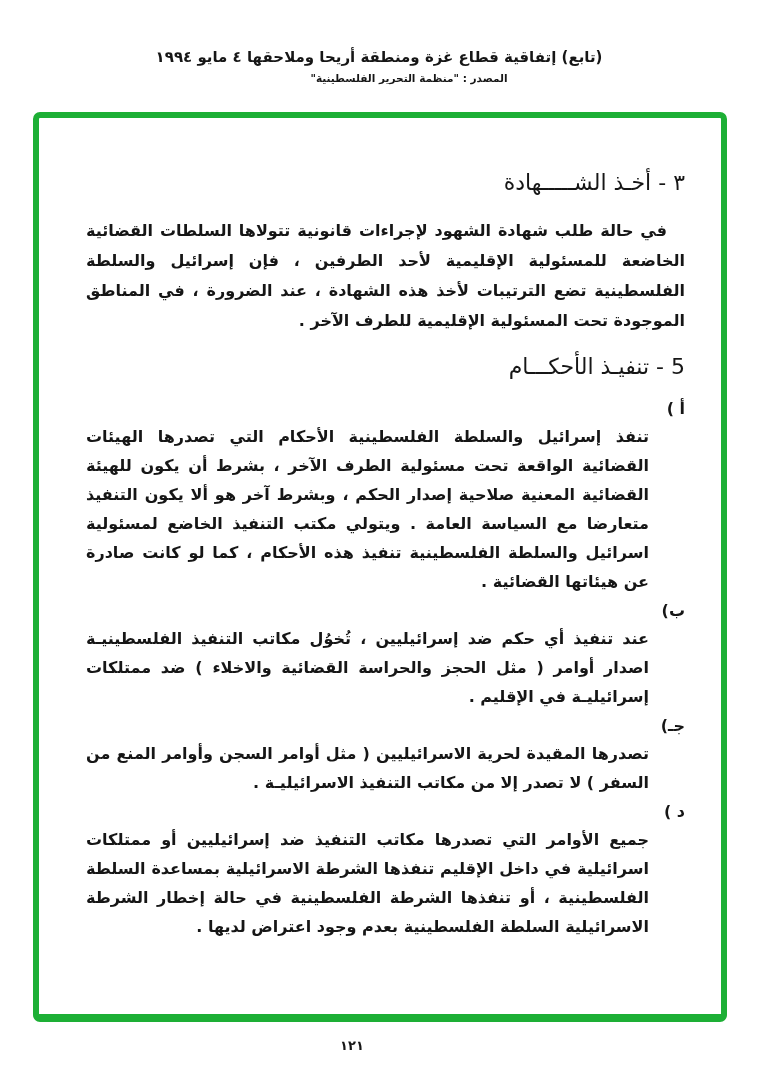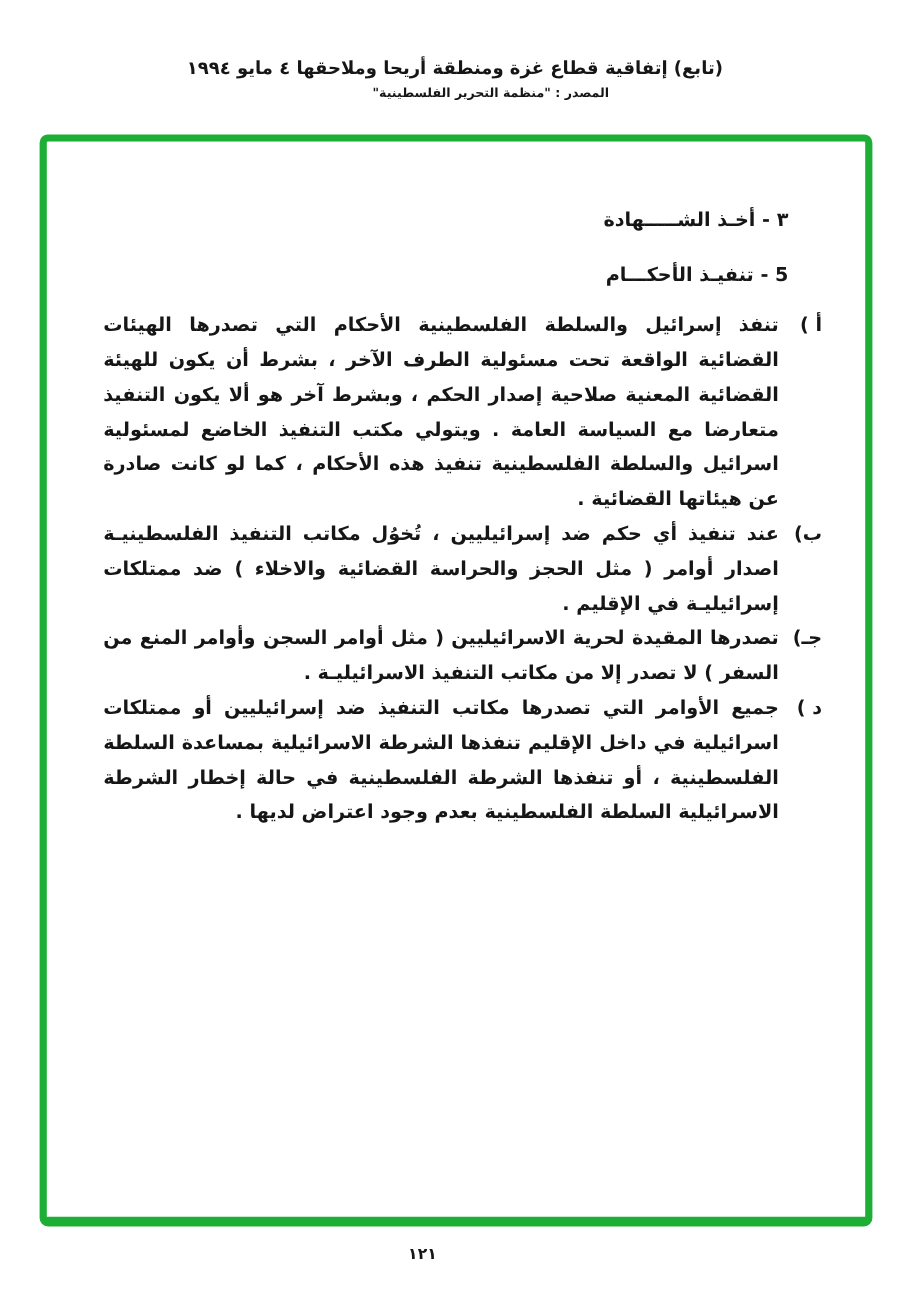--- a/index.html
+++ b/index.html
@@ -42,24 +42,23 @@
     border: 6px solid var(--green, #1daf35);
     border-bottom-width: 8px;
     border-radius: 7px;
     background: #ffffff;
   }
   .content {
     direction: rtl;
     padding: 52px 36px 0 47px;
   }
   .sec-heading {
-    font-size: 16px;
-    font-weight: bold;
+    font-size: 22px;
+    font-weight: normal;
     line-height: 26px;
-    margin-right: 28px;
     margin-bottom: 20px;
     letter-spacing: 0.5px;
   }
   .sec-heading.second {
     margin-top: 18px;
     margin-bottom: 14px;
   }
   .para {
     font-size: 16px;
     font-weight: bold;
@@ -74,20 +73,21 @@
     font-weight: bold;
     line-height: 29px;
   }
   .marker {
     flex: 0 0 36px;
     white-space: nowrap;
   }
   .item-text {
     flex: 1;
     text-align: justify;
+    margin-top: 28px;
   }
   
   .page-number {
     position: absolute;
     top: 1038px;
     left: 0;
     width: 704px;
     text-align: center;
     font-size: 13px;
     font-weight: bold;
@@ -101,20 +101,21 @@
 <header class="doc-header">
   <div class="doc-title">(تابع) إتفاقية قطاع غزة ومنطقة أريحا وملاحقها ٤ مايو ١٩٩٤</div>
   <div class="doc-source">المصدر :  "منظمة التحرير الفلسطينية"</div>
 </header>
 
 <div class="frame">
   <div class="content">
 
     <h2 class="sec-heading">٣ - أخـذ الشـــــهادة</h2>
 
+    <p class="para">في حالة طلب شهادة الشهود لإجراءات قانونية تتولاها السلطات القضائية الخاضعة للمسئولية الإقليمية لأحد الطرفين ، فإن إسرائيل والسلطة الفلسطينية تضع الترتيبات لأخذ هذه الشهادة ، عند الضرورة ،  في المناطق الموجودة تحت المسئولية الإقليمية للطرف الآخر .</p>
 
     <h2 class="sec-heading second">5 - تنفيـذ الأحكـــام</h2>
 
     <div class="list-item">
       <span class="marker">أ )</span>
       <div class="item-text">تنفذ إسرائيل والسلطة الفلسطينية الأحكام التي تصدرها الهيئات القضائية الواقعة تحت مسئولية الطرف الآخر ، بشرط أن يكون للهيئة القضائية المعنية صلاحية إصدار الحكم ، وبشرط آخر هو ألا يكون التنفيذ متعارضا مع السياسة العامة . ويتولي مكتب التنفيذ الخاضع لمسئولية اسرائيل والسلطة الفلسطينية تنفيذ هذه الأحكام ، كما لو كانت صادرة عن هيئاتها القضائية .</div>
     </div>
 
     <div class="list-item">
       <span class="marker">ب)</span>

